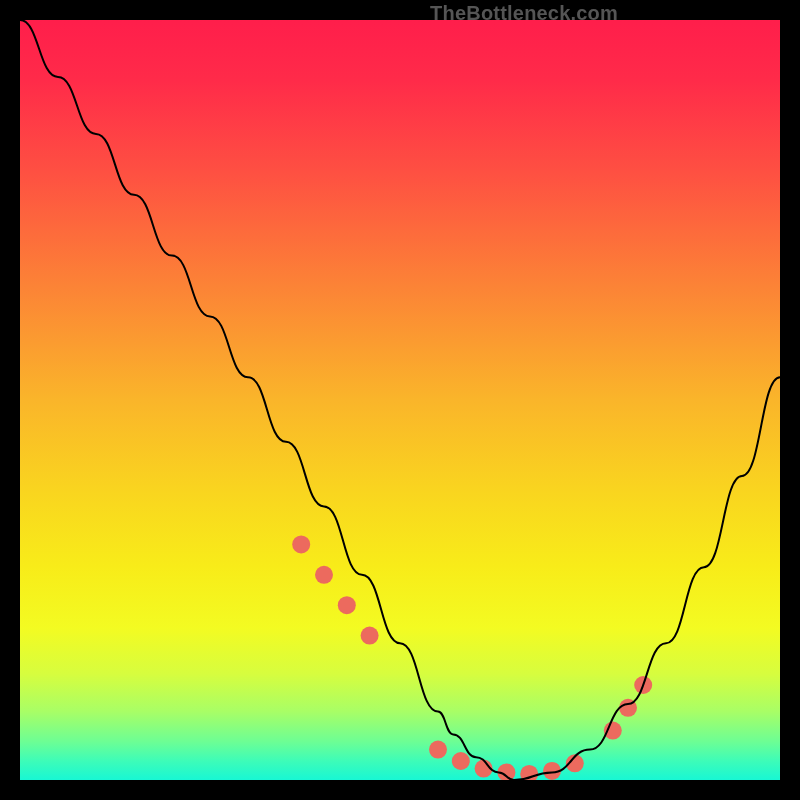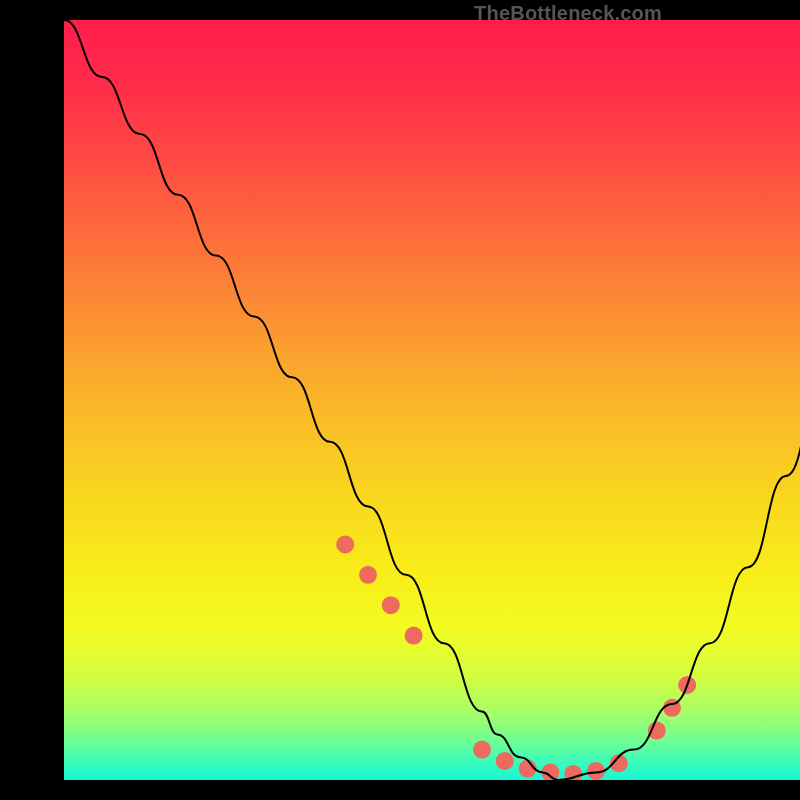--- a/index.html
+++ b/index.html
@@ -9,21 +9,20 @@
     height: 800px;
     background: #000;
     overflow: hidden;
     font-family: Arial, Helvetica, sans-serif;
   }
   .stage {
     position: relative;
     width: 640px;
     height: 800px;
     background: #000;
-    margin-left: 44px;
   }
   .plot {
     position: absolute;
     left: 20px;
     top: 20px;
     width: 760px;
     height: 760px;
   }
   .gradient {
     position: absolute;

